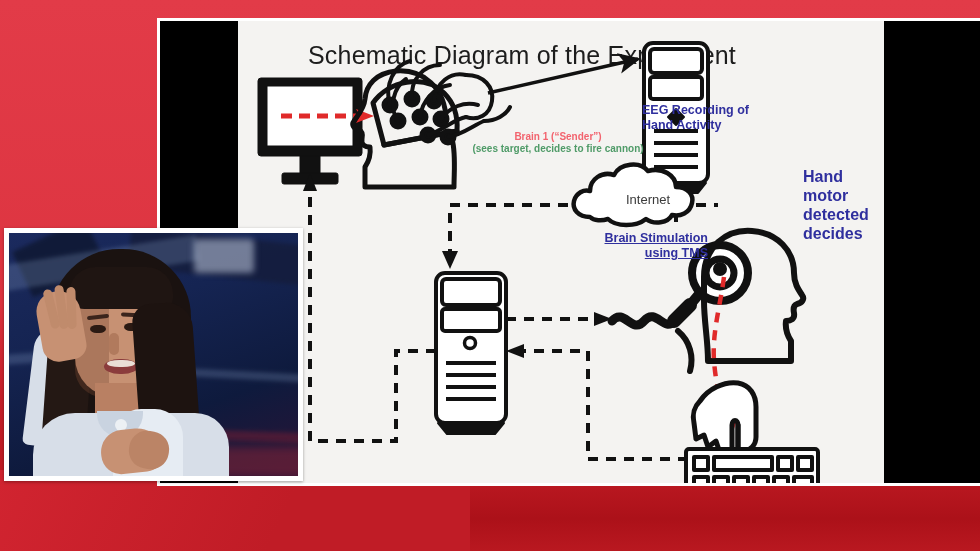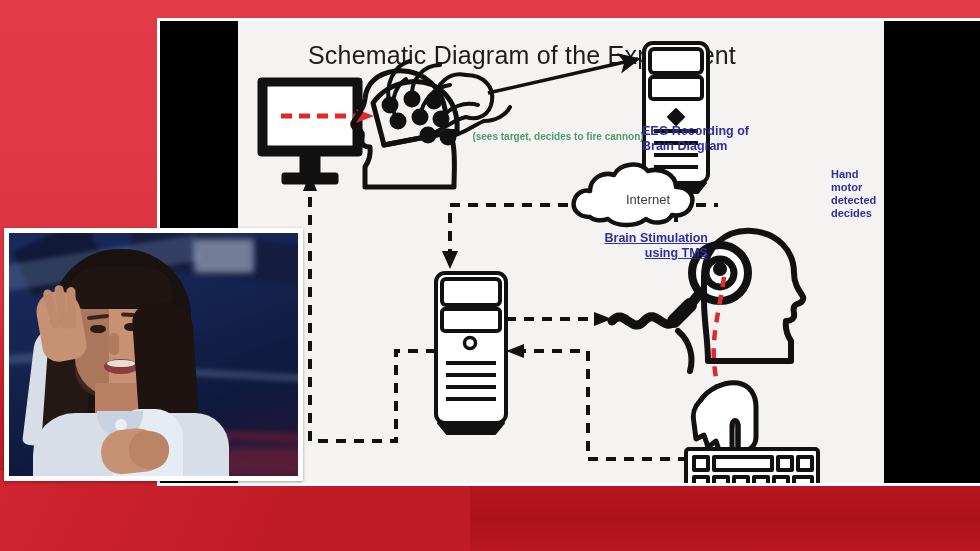--- a/index.html
+++ b/index.html
@@ -44,22 +44,22 @@
   
   #diagram { position:absolute; left:78px; top:0; width:646px; height:462px; }
   #diagram svg { position:absolute; left:0; top:0; }
 
   .lbl { position:absolute; line-height:1.18; font-weight:bold; }
   .lbl-blue  { color:#2f2f9e; font-size:12.5px; }
   .lbl-red   { color:#f2636e; font-size:10px; }
   .lbl-green { color:#4f9b68; font-size:10px; }
   .lbl-cloud { color:#3a3a3a; font-size:13px; font-weight:normal; }
 
-  #lbl-eeg   { left:404px; top:103px; }
-  #lbl-hand  { left:565px; top:147px; font-size:11px;margin-left:28px; }
+  #lbl-eeg   { left:404px; top:82px; }
+  #lbl-hand  { left:565px; top:147px; font-size:16px; }
   #lbl-tms   { left:330px; top:210px; width:140px; text-align:right;text-decoration:underline; }
   #lbl-b1    { left:200px; top:110px; width:240px; text-align:center; }
   #lbl-b2    { left:545px; top:217px; }
   #lbl-net   { left:380px; top:171px; width:60px; text-align:center; }
 
   
   #inset {
     position:absolute; left:4px; top:228px; width:299px; height:253px;
     background:#ffffff; padding:5px;
     box-shadow: 0 1px 3px rgba(0,0,0,.35);
@@ -286,35 +286,36 @@
           <rect x="476" y="456" width="14" height="13"></rect>
           <rect x="496" y="456" width="14" height="13"></rect>
           <rect x="516" y="456" width="14" height="13"></rect>
           <rect x="536" y="456" width="14" height="13"></rect>
           <rect x="556" y="456" width="18" height="13"></rect>
         </g>
       </svg>
 
       <div class="lbl lbl-blue" id="lbl-eeg">
         <div>EEG Recording of</div>
-        <div>Brain Diagram</div>
+        <div>Hand Activity</div>
       </div>
 
       <div class="lbl lbl-blue" id="lbl-hand">
         <div>Hand motor</div>
         <div>detected</div>
         <div>decides</div>
       </div>
 
       <div class="lbl lbl-blue" id="lbl-tms">
         <div>Brain Stimulation</div>
         <div>using TMS</div>
       </div>
 
       <div class="lbl" id="lbl-b1">
+        <div class="lbl-red">Brain 1 (“Sender”)</div>
         <div class="lbl-green">(sees target, decides to fire cannon)</div>
       </div>
 
 
       <div class="lbl lbl-cloud" id="lbl-net">Internet</div>
     </div>
   </div>
 
   <div id="inset">
     <div id="inset-video">

